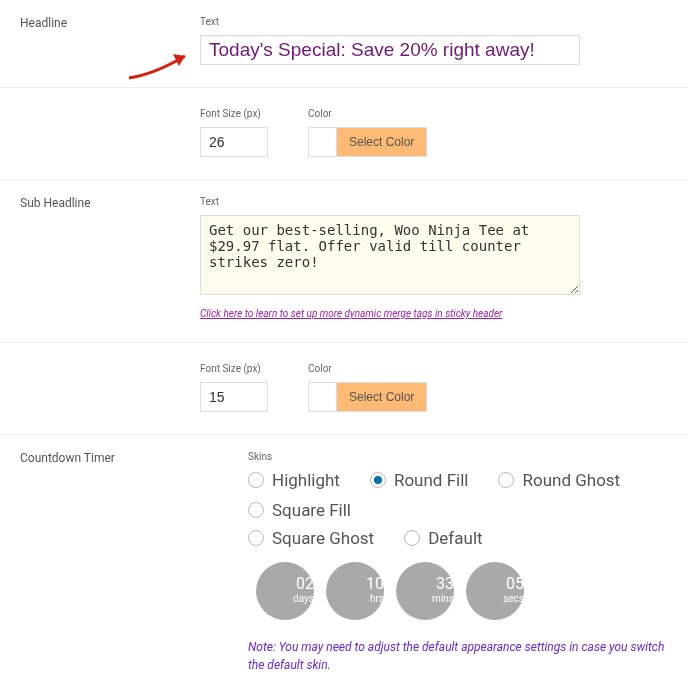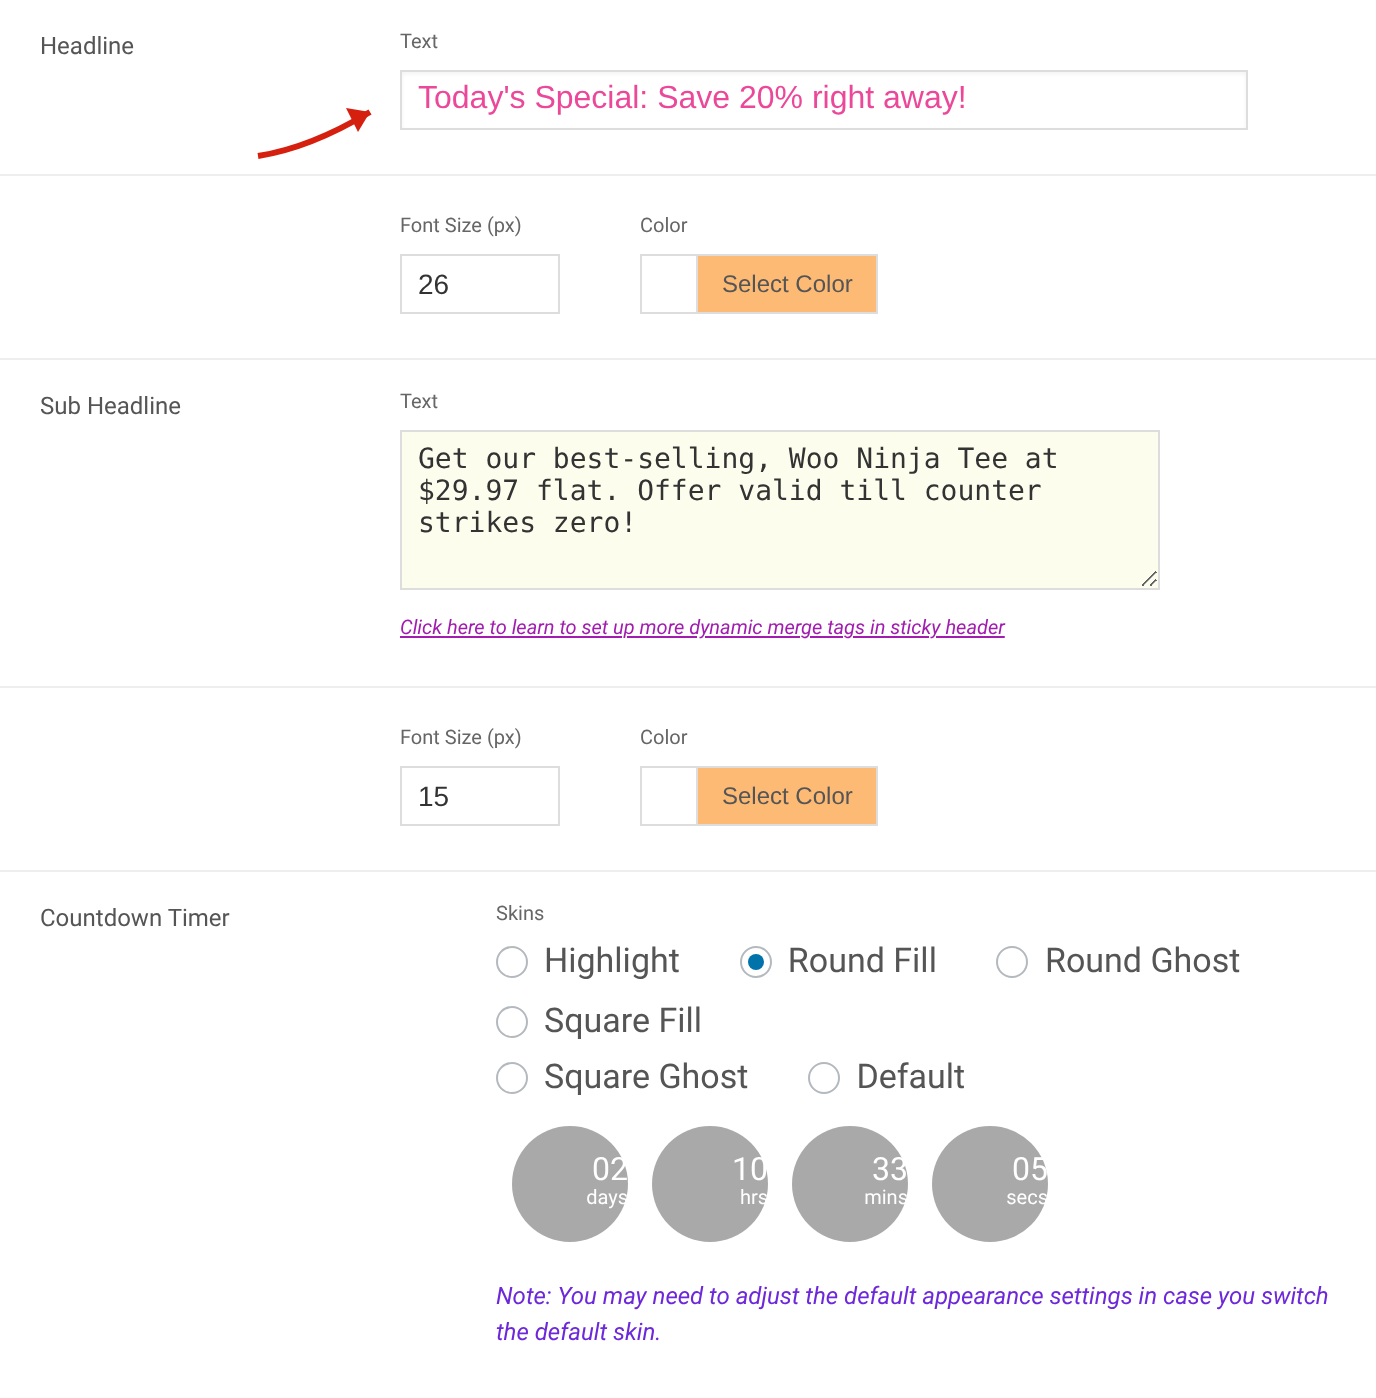--- a/index.html
+++ b/index.html
@@ -28,30 +28,30 @@
     flex: 1;
     position: relative;
   }
   .field-label {
     color: #666;
     font-size: 10px;
     margin-bottom: 8px;
     display: block;
   }
   input[type="text"].wide {
-    width: 424px;
+    width: 380px;
     height: 30px;
     border: 1px solid #ddd;
     padding: 4px 8px;
-    font-size: 16px;
-    color: #ec4899;
+    font-size: 19px;
+    color: #701a75;
     box-shadow: inset 0 1px 2px rgba(0,0,0,0.05);
   }
   input[type="text"].small {
-    width: 80px;
+    width: 68px;
     height: 30px;
     border: 1px solid #ddd;
     padding: 4px 8px;
     font-size: 14px;
     color: #333;
   }
   textarea.wide {
     width: 380px;
     height: 80px;
     border: 1px solid #ddd;

